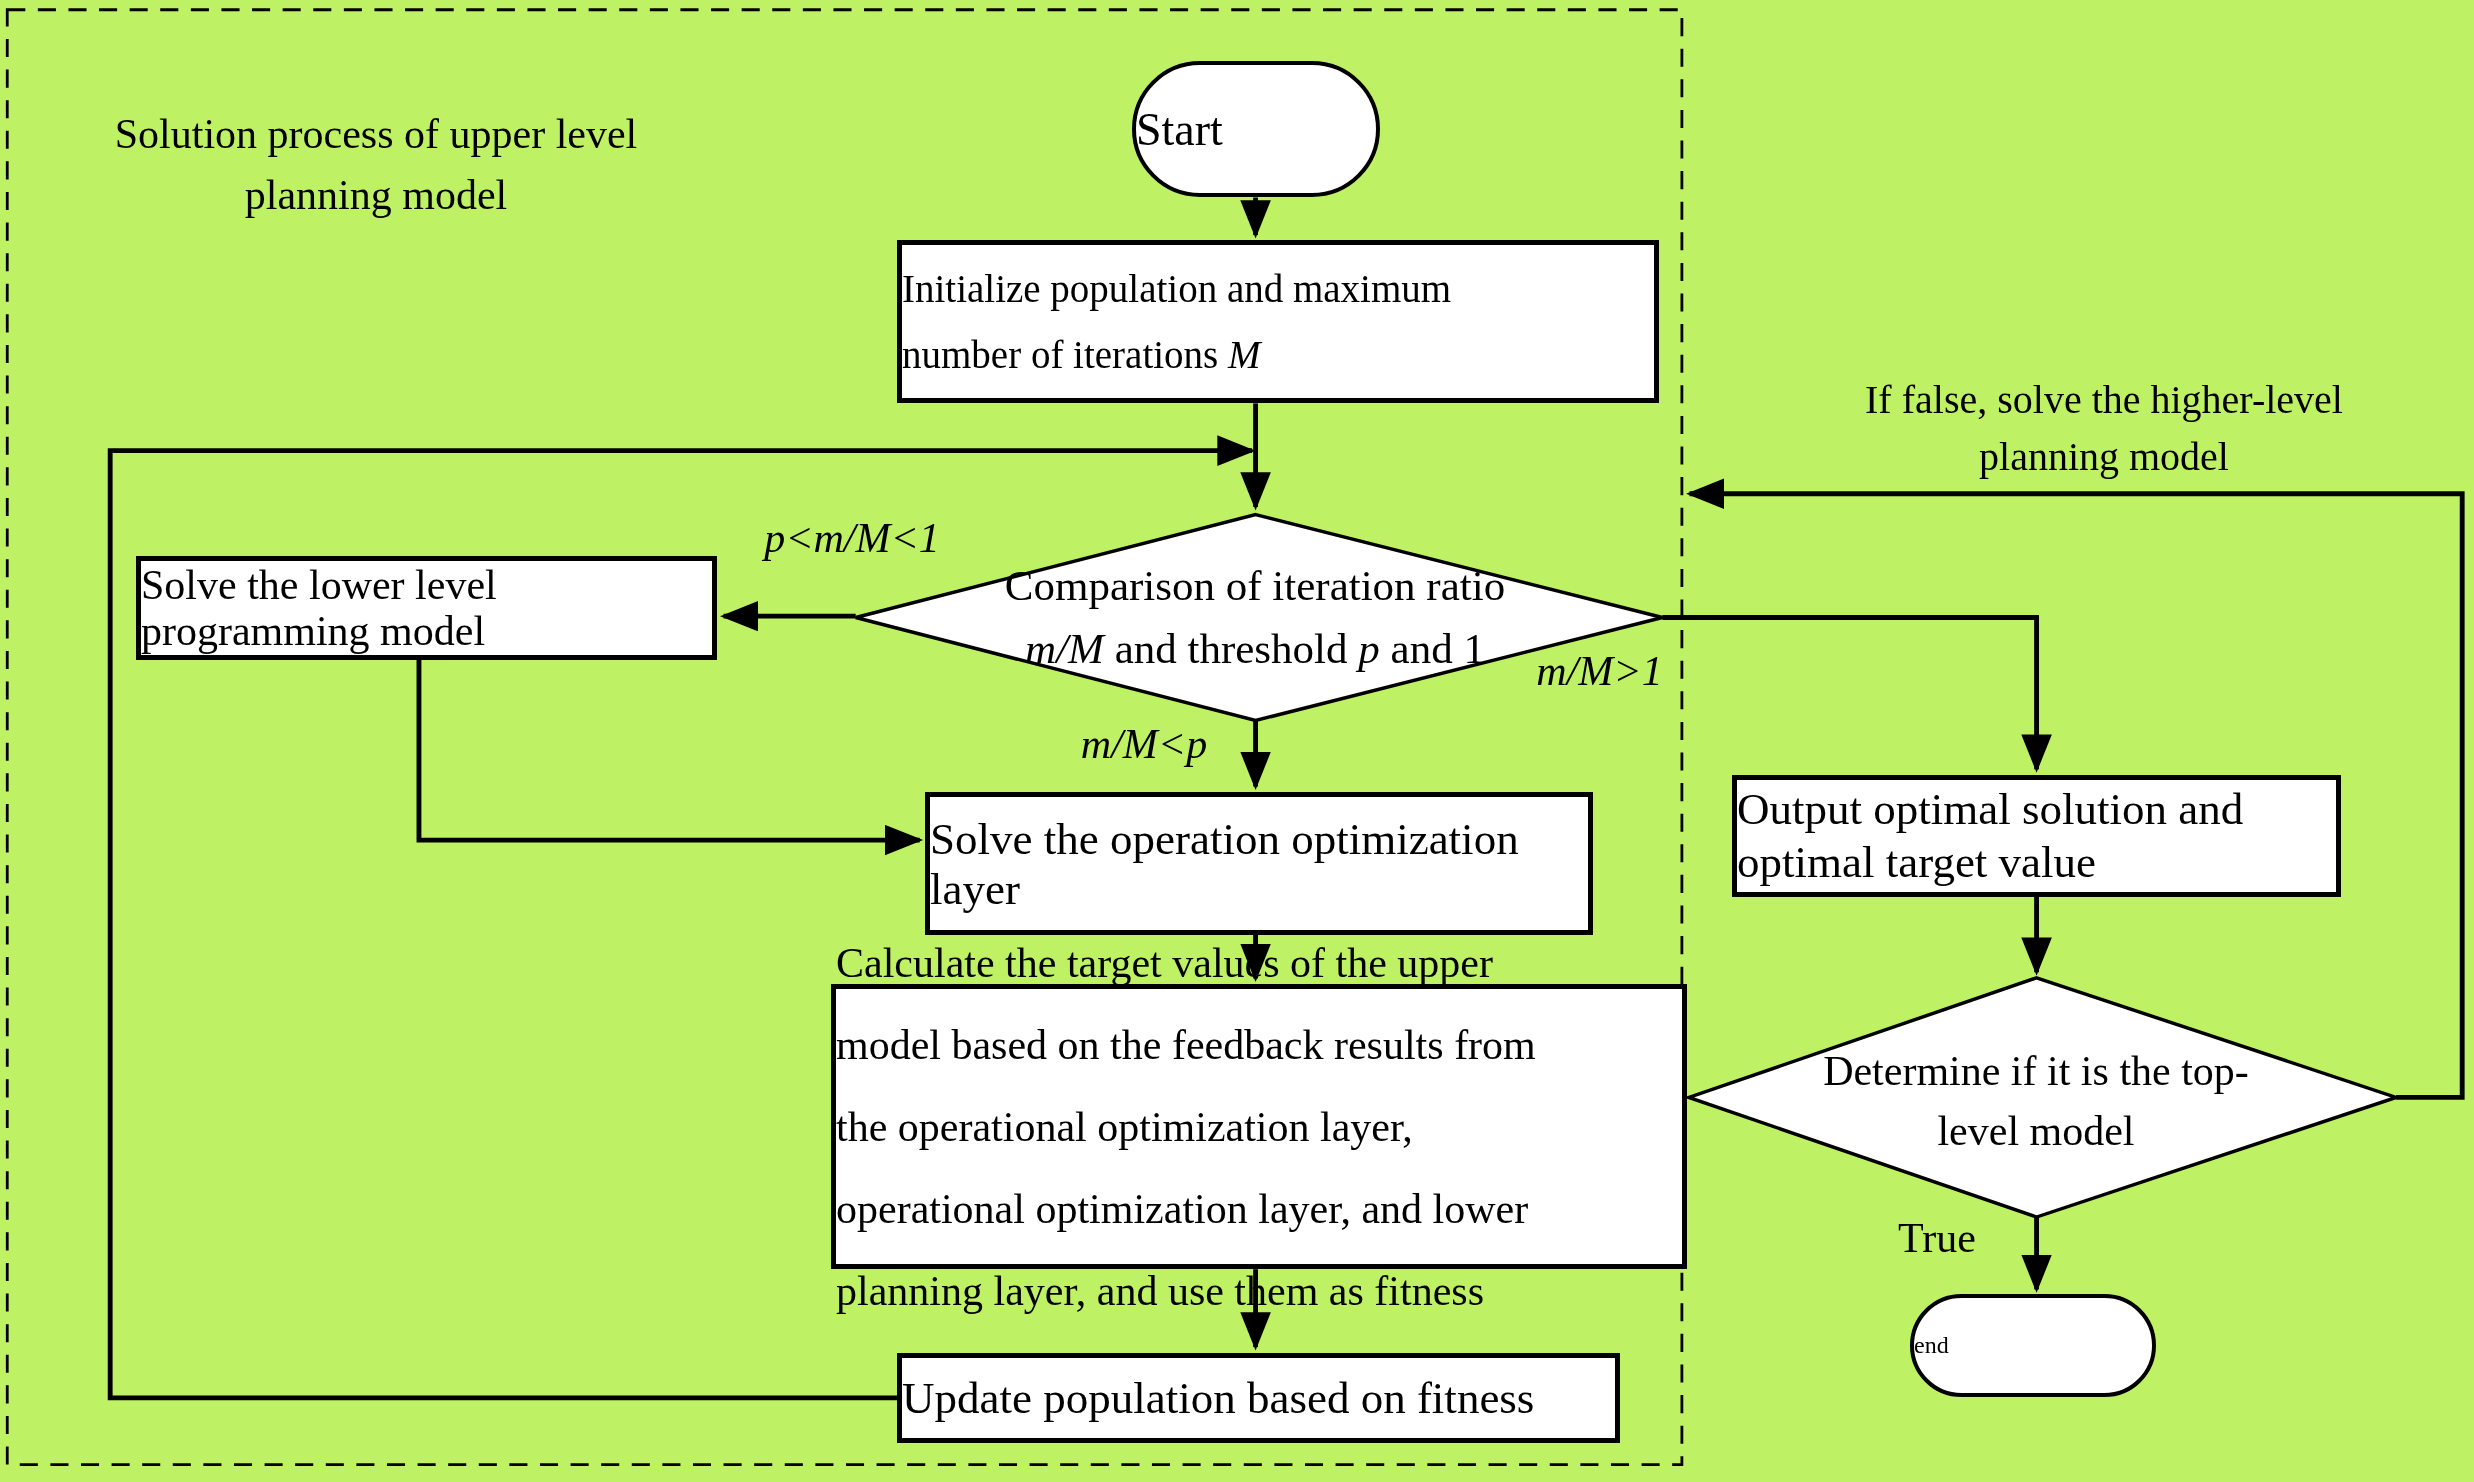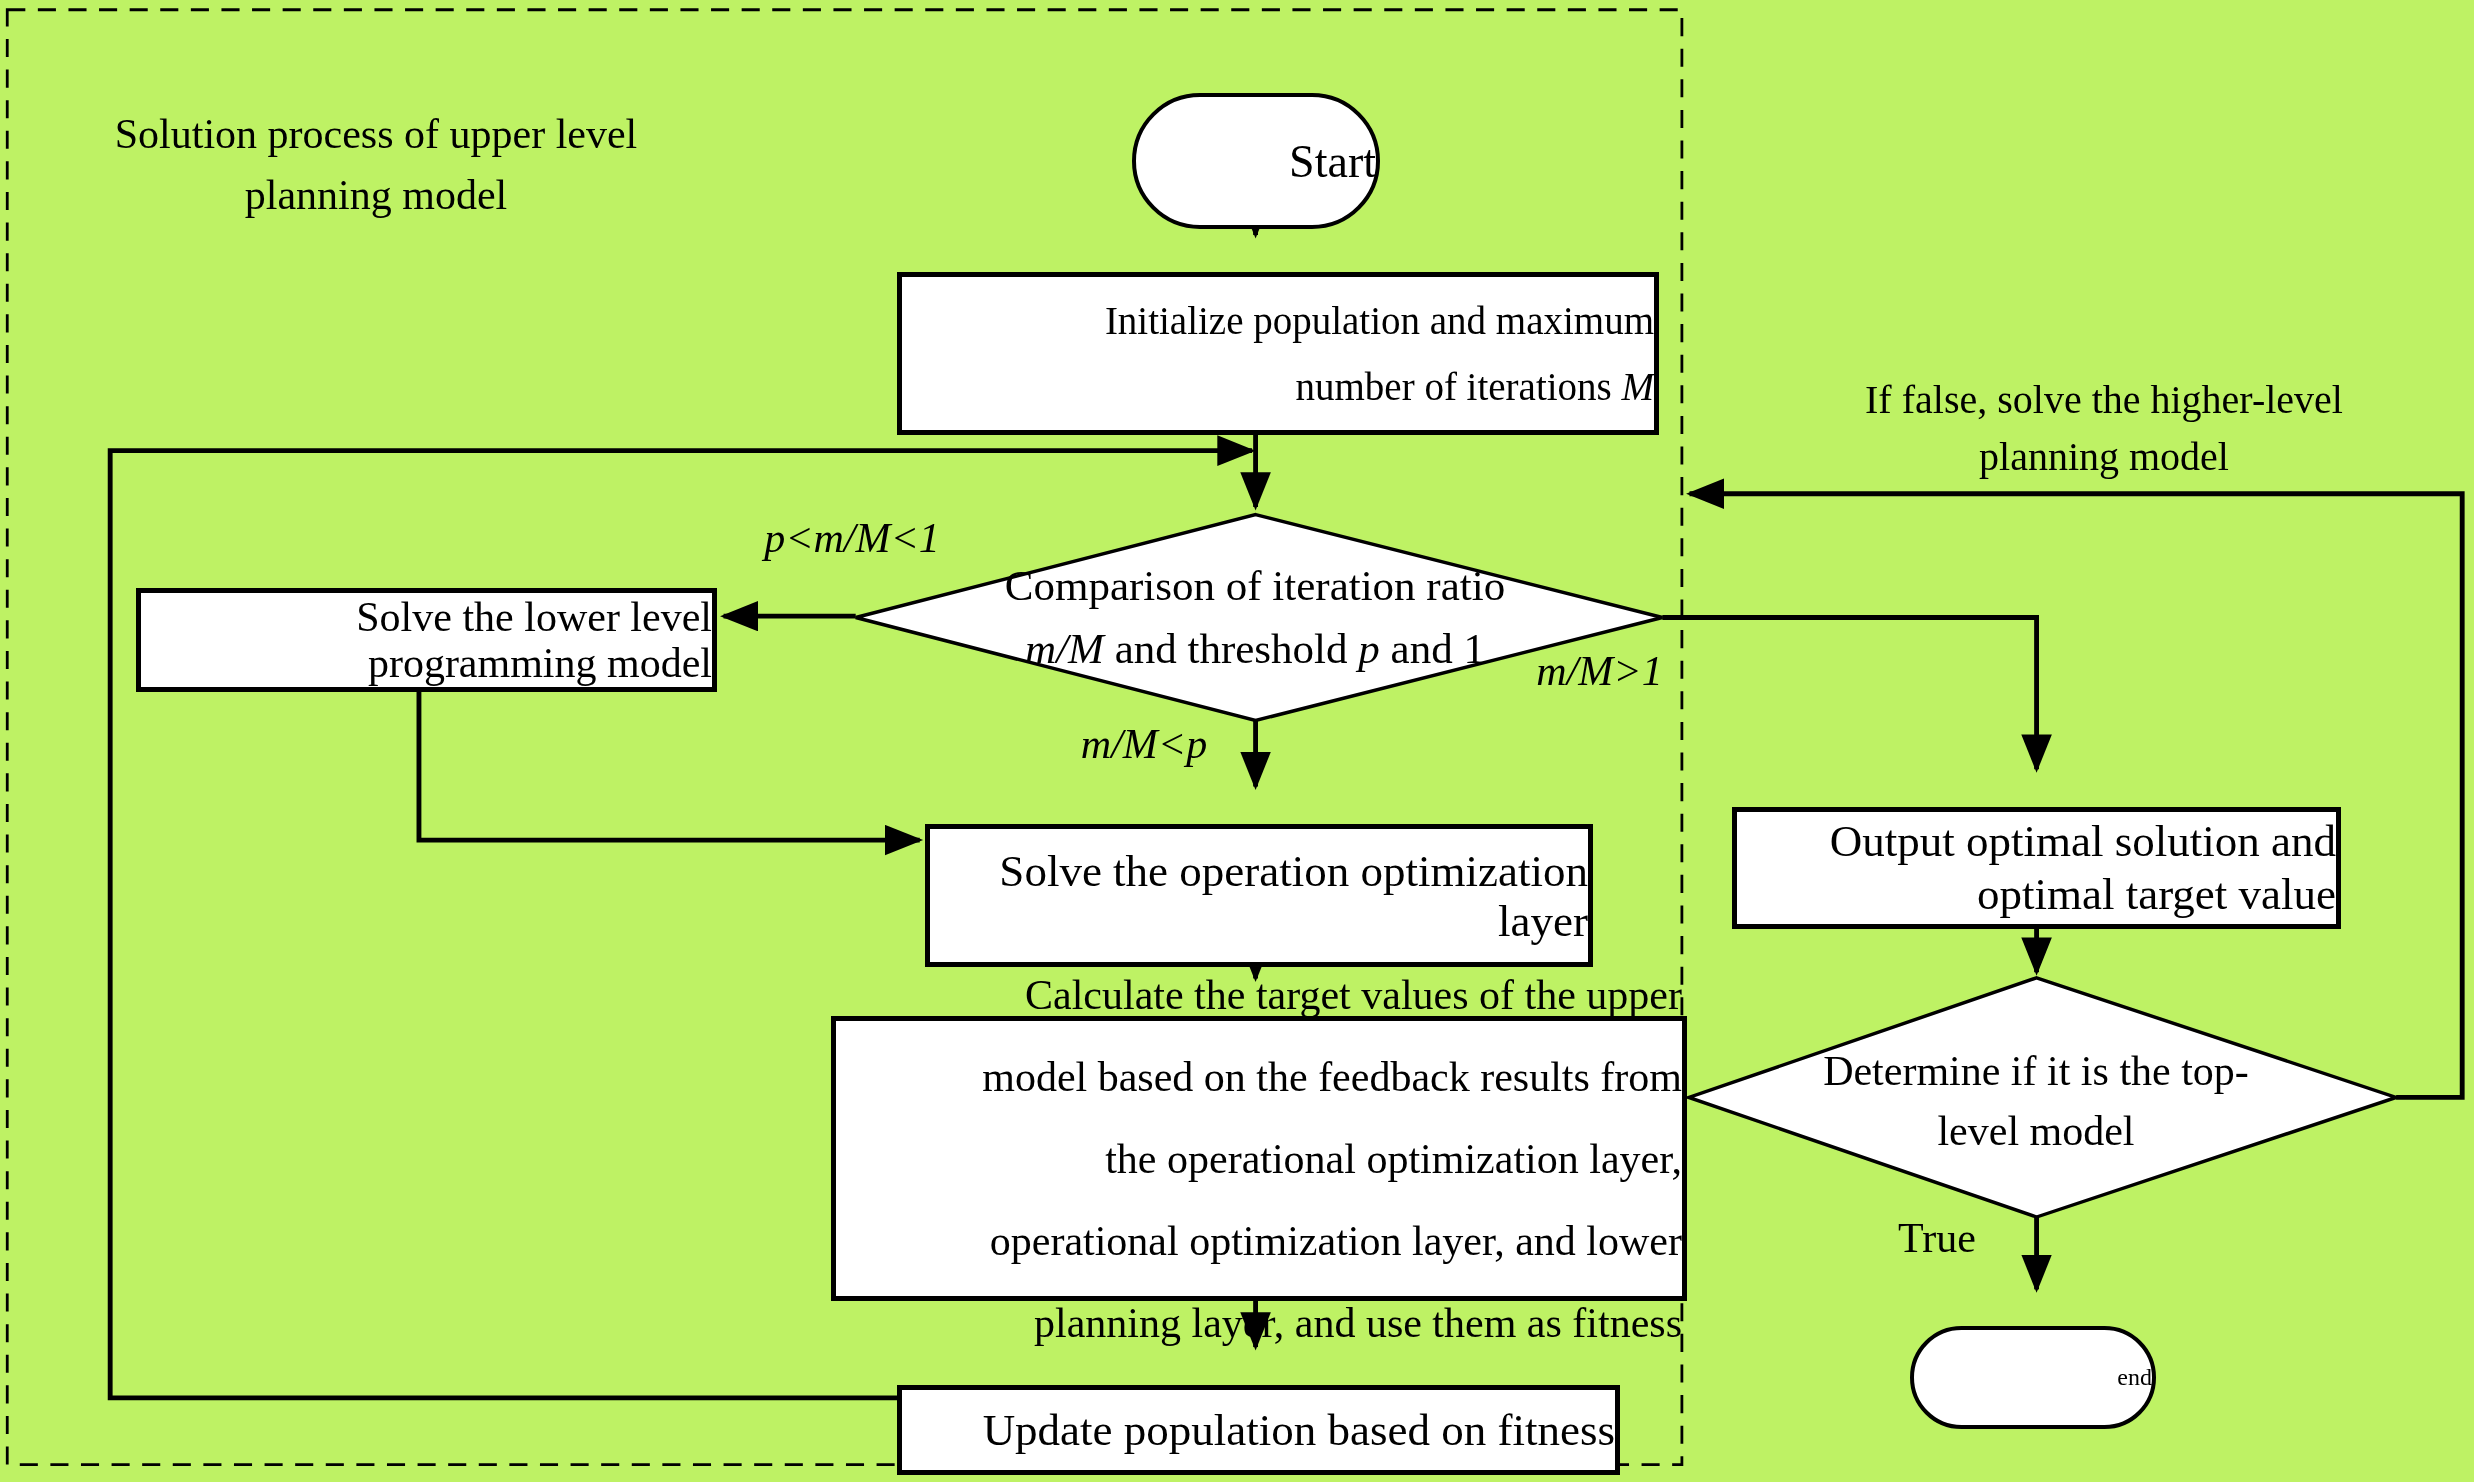--- a/index.html
+++ b/index.html
@@ -1,22 +1,22 @@
 <!DOCTYPE html>
 <html style="font-size:11px"><head>
 <meta charset="utf-8">
 <style>
   html,body{margin:0;padding:0;background:#ffffff;}
   .stage{position:relative;width:2475px;height:1482px;background:#bef264;overflow:hidden;
          font-family:"Liberation Serif","DejaVu Serif",serif;color:#000;}
   .wires{position:absolute;left:0;top:0;width:2475px;height:1482px;}
   .txt{position:absolute;text-align:center;}
   .node{position:absolute;box-sizing:border-box;border:5.6px solid #000;background:#fff;
-        display:flex;flex-direction:column;align-items:flex-end;justify-content:center;
-        text-align:center;margin-top:32px;}
+        display:flex;flex-direction:column;align-items:flex-start;justify-content:center;
+        text-align:center;}
   .pill{border-radius:695px;border-width:4.9px;}
   .it{font-style:italic;}
   .c{display:block;}
   
   .f-title{font-size:42px;line-height:61px;}
   .f-start{font-size:46px;}
   .f-init{font-size:39px;line-height:66px;}
   .f-lower{font-size:42px;line-height:46px;}
   .f-comp{font-size:43px;line-height:63px;}
   .f-oper{font-size:45px;line-height:50px;}
@@ -77,21 +77,21 @@
 
   <div class="dia-txt f-comp" style="left:942px;top:552px;width:626px;height:129px;">
     <span class="c">Comparison of iteration ratio</span>
     <span class="c"><span class="it">m/M</span><span> and threshold </span><span class="it">p</span><span> and 1</span></span>
   </div>
 
   <div class="txt it f-lbl" style="left:737px;top:516px;width:230px;">p&lt;m/M&lt;1</div>
   <div class="txt it f-lbl" style="left:1064px;top:722px;width:160px;">m/M&lt;p</div>
   <div class="txt it f-lbl" style="left:1516px;top:649px;width:167px;">m/M&gt;1</div>
 
-  <div class="node f-lower" style="left:136px;top:556px;width:581px;height:104px;padding-left:8px;">
+  <div class="node f-lower" style="left:136px;top:556px;width:581px;height:104px;">
     <span class="c">Solve the lower level</span>
     <span class="c">programming model</span>
   </div>
 
   <div class="node f-oper" style="left:925px;top:792px;width:668px;height:143px;">
     <span class="c">Solve the operation optimization</span>
     <span class="c">layer</span>
   </div>
 
   <div class="node f-calc" style="left:831px;top:984px;width:856px;height:285px;">

